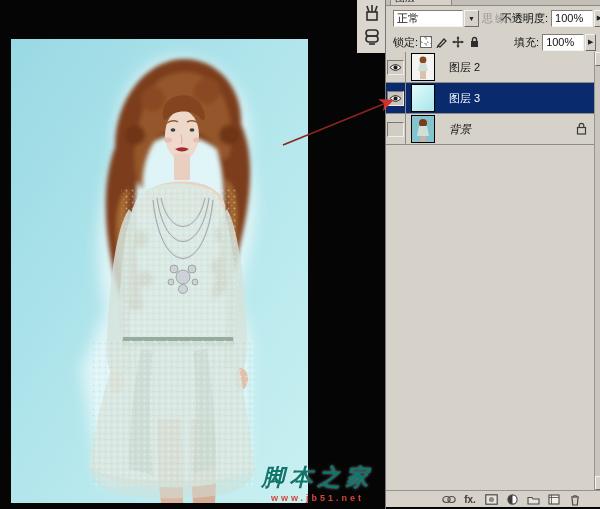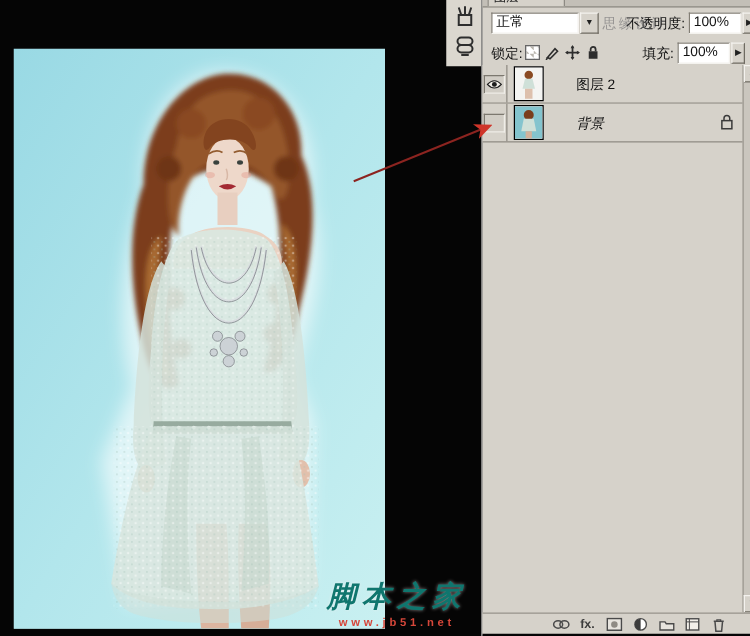--- a/index.html
+++ b/index.html
@@ -73,21 +73,21 @@
     width:15px;height:13px;border:1px solid;border-color:#7c786f #efede8 #efede8 #7c786f;
     background:#d1cdc5;display:flex;align-items:center;justify-content:center;
   }
   .layer-row.selected .eye-box{background:#c9c5bd;}
   .thumb{
     width:22px;height:26px;border:1px solid #000;margin-left:5px;flex:none;
     background:#fff;overflow:hidden;
   }
   .thumb svg{display:block;width:100%;height:100%;}
   .thumb.cyan{background:linear-gradient(135deg,#e4fbfc 0%,#bfeef2 60%,#a8e4ea 100%);}
-  .layer-name{margin-left:26px;white-space:nowrap;}
+  .layer-name{margin-left:14px;white-space:nowrap;}
   .layer-name.italic{font-style:italic;}
   .lock-badge{position:absolute;right:8px;top:8px;width:11px;height:13px;}
   
   .scrollbar{position:absolute;top:52px;right:0;width:12px;bottom:19px;background:#cac6be;border-left:1px solid #9a968e;}
   .sb-btn{
     position:absolute;left:0;width:11px;height:12px;background:#d6d2ca;
     border:1px solid;border-color:#f4f2ee #6f6b62 #6f6b62 #f4f2ee;
     font-size:6px;color:#333;display:flex;align-items:center;justify-content:center;
   }
   .sb-up{top:0;} .sb-down{bottom:0;}
@@ -294,20 +294,32 @@
         <svg viewBox="0 0 22 26">
             <rect width="22" height="26" fill="#f4f4f2"></rect>
             <circle cx="11" cy="6" r="3.4" fill="#8a4a22"></circle>
             <path d="M8,9 L14,9 L16,17 L6,17 Z" fill="#cfe0d8"></path>
             <path d="M8,17 h6 v8 h-6 z" fill="#ddc0ad"></path>
           </svg>
       </div>
       <span class="layer-name">图层 2</span>
     </div>
 
+    <div class="layer-row selected">
+      <div class="eye-cell">
+        <div class="eye-box">
+            <svg width="13" height="9" viewBox="0 0 14 9">
+              <path d="M1,4.5 Q7,-1.8 13,4.5 Q7,10.8 1,4.5 Z" fill="#efece6" stroke="#1d1d1d" stroke-width="1"></path>
+              <circle cx="7" cy="4.5" r="2.1" fill="#1d1d1d"></circle>
+            </svg>
+          </div>
+      </div>
+      <div class="thumb cyan"></div>
+      <span class="layer-name">图层 3</span>
+    </div>
 
 
     <div class="layer-row">
       <div class="eye-cell">
         <div class="eye-box"></div>
       </div>
       <div class="thumb">
         <svg viewBox="0 0 22 26">
             <rect width="22" height="26" fill="#84c4ce"></rect>
             <circle cx="11" cy="7" r="4" fill="#7a3d1c"></circle>

